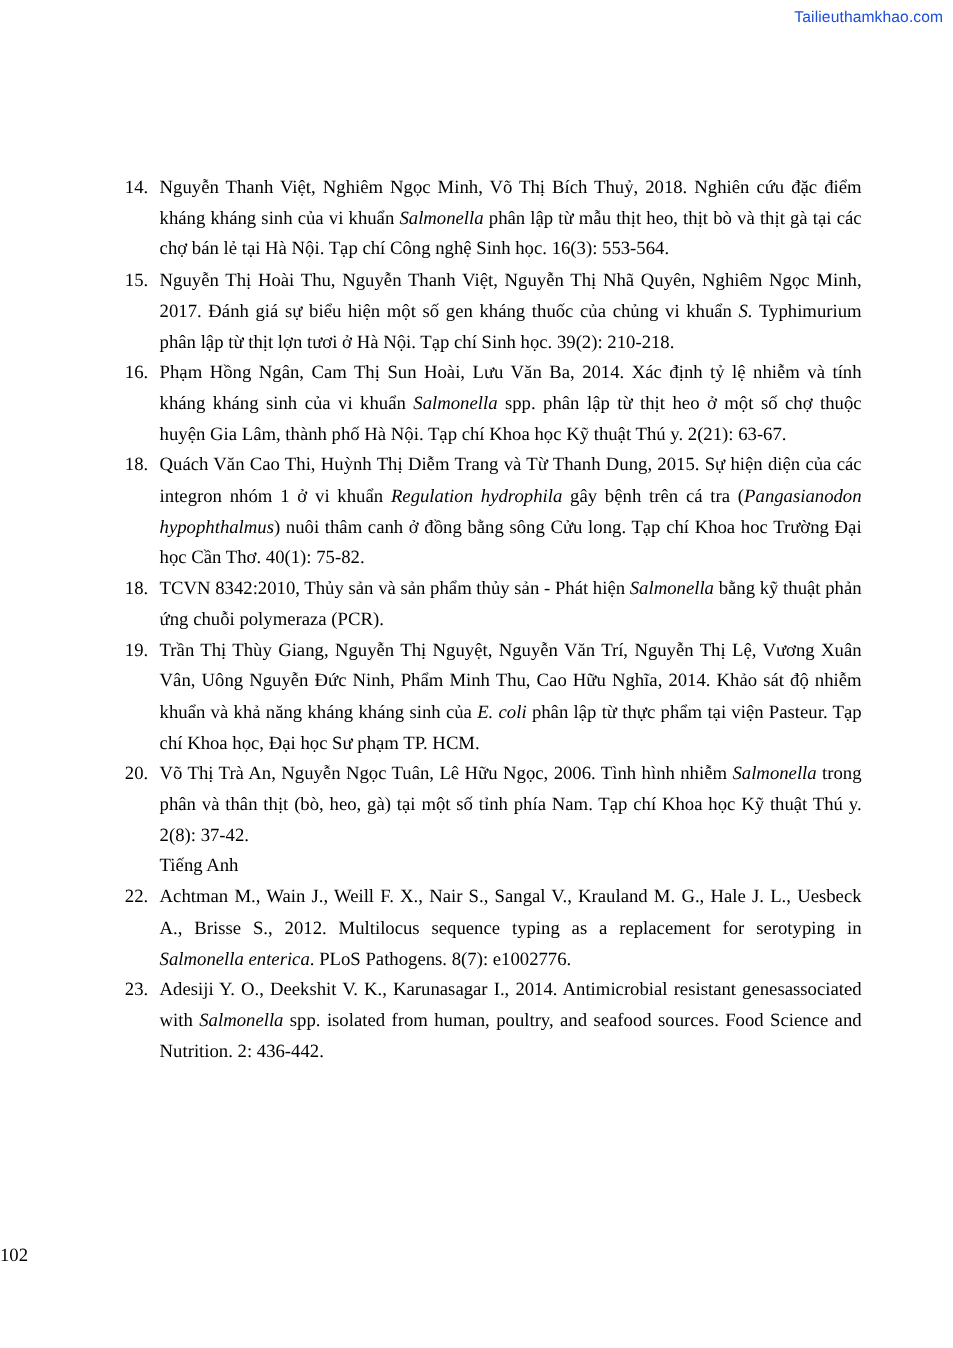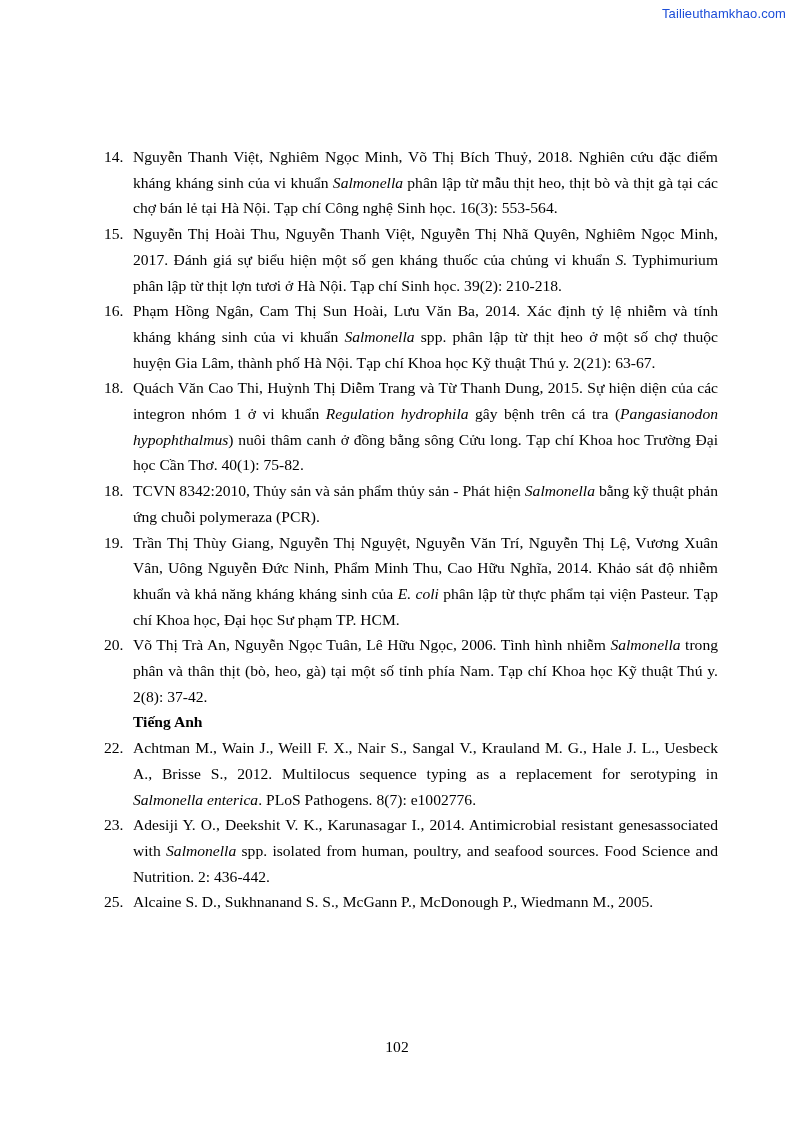--- a/index.html
+++ b/index.html
@@ -4,39 +4,38 @@
 <style>
   html, body { margin: 0; padding: 0; background: #ffffff; }
   body { width: 794px; height: 1123px; position: relative; overflow: hidden;
          font-family: "Liberation Serif", "DejaVu Serif", serif; color: #000; }
   .watermark { position: absolute; top: 6px; right: 8px; font-family: "Liberation Sans", "DejaVu Sans", sans-serif;
                font-size: 13px; color: #1d4ed8; letter-spacing: 0.1px; }
   .refs { position: absolute; left: 104px; top: 144px; width: 614px; font-size: 15.6px; line-height: 25.7px; }
   .ref { position: relative; padding-left: 29px; text-align: justify; }
   .ref .num { position: absolute; left: 0; top: 0; }
   .ref em { font-style: italic; }
-  .section { padding-left: 29px; font-weight: bold; }
-  .page-num { position: absolute; top: 1038px; left: 0; width: 794px; text-align: center; font-size: 15.6px; }
+  .section { padding-left: 29px; font-weight: normal; }
+  .page-num { position: absolute; top: 1038px; left: 0; width: 794px; font-size: 15.6px; }
 </style>
 </head>
 <body>
 
 <div class="watermark">Tailieuthamkhao.com</div>
 
 <div class="refs">
   <div id="refs-vi">
       <div class="ref"><span class="num">14.</span><span>Nguyễn Thanh Việt, Nghiêm Ngọc Minh, Võ Thị Bích Thuỷ, 2018. Nghiên cứu đặc điểm kháng kháng sinh của vi khuẩn </span><em>Salmonella</em><span> phân lập từ mẫu thịt heo, thịt bò và thịt gà tại các chợ bán lẻ tại Hà Nội. Tạp chí Công nghệ Sinh học. 16(3): 553-564.</span></div>
       <div class="ref"><span class="num">15.</span><span>Nguyễn Thị Hoài Thu, Nguyễn Thanh Việt, Nguyễn Thị Nhã Quyên, Nghiêm Ngọc Minh, 2017. Đánh giá sự biểu hiện một số gen kháng thuốc của chủng vi khuẩn </span><em>S.</em><span> Typhimurium phân lập từ thịt lợn tươi ở Hà Nội. Tạp chí Sinh học. 39(2): 210-218.</span></div>
       <div class="ref"><span class="num">16.</span><span>Phạm Hồng Ngân, Cam Thị Sun Hoài, Lưu Văn Ba, 2014. Xác định tỷ lệ nhiễm và tính kháng kháng sinh của vi khuẩn </span><em>Salmonella</em><span> spp. phân lập từ thịt heo ở một số chợ thuộc huyện Gia Lâm, thành phố Hà Nội. Tạp chí Khoa học Kỹ thuật Thú y. 2(21): 63-67.</span></div>
       <div class="ref"><span class="num">18.</span><span>Quách Văn Cao Thi, Huỳnh Thị Diễm Trang và Từ Thanh Dung, 2015. Sự hiện diện của các integron nhóm 1 ở vi khuẩn </span><em>Regulation hydrophila</em><span> gây bệnh trên cá tra (</span><em>Pangasianodon hypophthalmus</em><span>) nuôi thâm canh ở đồng bằng sông Cửu long. Tạp chí Khoa hoc Trường Đại học Cần Thơ. 40(1): 75-82.</span></div>
       <div class="ref"><span class="num">18.</span><span>TCVN 8342:2010, Thủy sản và sản phẩm thủy sản - Phát hiện </span><em>Salmonella</em><span> bằng kỹ thuật phản ứng chuỗi polymeraza (PCR).</span></div>
       <div class="ref"><span class="num">19.</span><span>Trần Thị Thùy Giang, Nguyễn Thị Nguyệt, Nguyễn Văn Trí, Nguyễn Thị Lệ, Vương Xuân Vân, Uông Nguyễn Đức Ninh, Phẩm Minh Thu, Cao Hữu Nghĩa, 2014. Khảo sát độ nhiễm khuẩn và khả năng kháng kháng sinh của </span><em>E. coli</em><span> phân lập từ thực phẩm tại viện Pasteur. Tạp chí Khoa học, Đại học Sư phạm TP. HCM.</span></div>
       <div class="ref"><span class="num">20.</span><span>Võ Thị Trà An, Nguyễn Ngọc Tuân, Lê Hữu Ngọc, 2006. Tình hình nhiễm </span><em>Salmonella</em><span> trong phân và thân thịt (bò, heo, gà) tại một số tỉnh phía Nam. Tạp chí Khoa học Kỹ thuật Thú y. 2(8): 37-42.</span></div>
     </div>
   <div class="section">Tiếng Anh</div>
   <div id="refs-en">
       <div class="ref"><span class="num">22.</span><span>Achtman M., Wain J., Weill F. X., Nair S., Sangal V., Krauland M. G., Hale J. L., Uesbeck A., Brisse S., 2012. Multilocus sequence typing as a replacement for serotyping in </span><em>Salmonella enterica</em><span>. PLoS Pathogens. 8(7): e1002776.</span></div>
       <div class="ref"><span class="num">23.</span><span>Adesiji Y. O., Deekshit V. K., Karunasagar I., 2014. Antimicrobial resistant genesassociated with </span><em>Salmonella</em><span> spp. isolated from human, poultry, and seafood sources. Food Science and Nutrition. 2: 436-442.</span></div>
-      <div class="ref"><span class="num">25.</span><span>Alcaine S. D., Sukhnanand S. S., McGann P., McDonough P., Wiedmann M., 2005.</span></div>
     </div>
 </div>
 
 <div class="page-num">102</div>
 
 </body></html>

